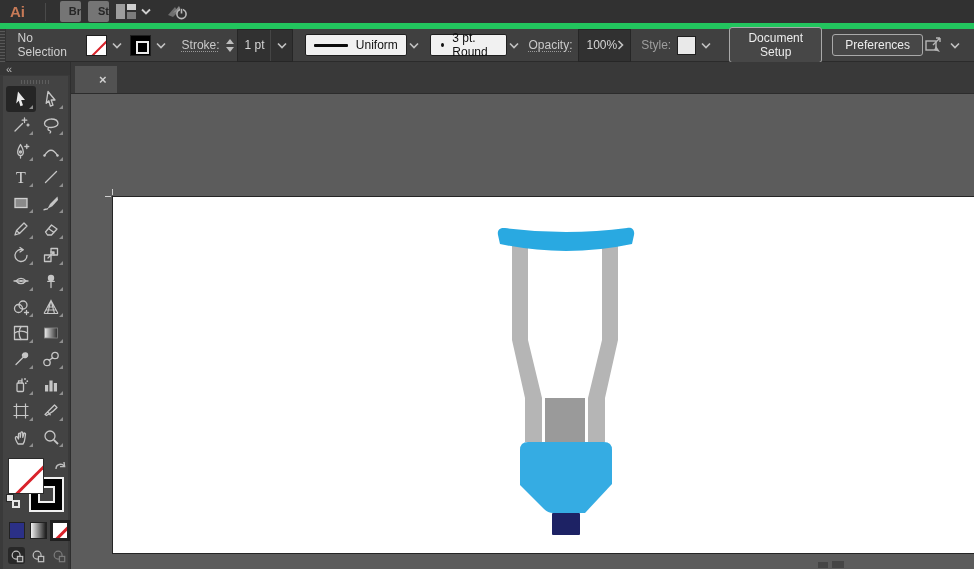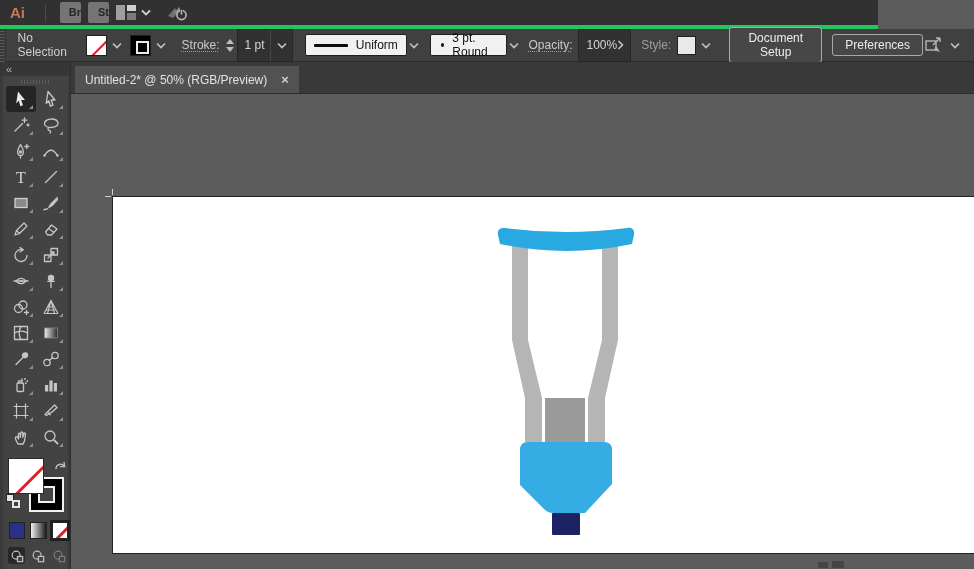--- a/index.html
+++ b/index.html
@@ -1,20 +1,20 @@
 <!DOCTYPE html>
 <html><head>
 <meta charset="utf-8">
 <style>
   * { box-sizing: border-box; margin: 0; padding: 0; }
   html,body { width:974px; height:569px; overflow:hidden; }
   body { font-family:"Liberation Sans", sans-serif; background:#5c5c5c; position:relative; -webkit-font-smoothing:antialiased; }
 
   
-  #menubar { position:absolute; left:0; top:0; width:878px; height:29px; background:#313131; display:flex; align-items:center; border-bottom:4px solid #22c55e; }
+  #menubar { position:absolute; left:0; top:0; width:974px; height:29px; background:#313131; display:flex; align-items:center; border-bottom:6px solid #22c55e; }
   #ai-logo { color:#c77a57; font-weight:bold; font-size:15px; margin:0 14px 0 10px; letter-spacing:0; }
   #menu-items { display:flex; align-items:center; height:100%; }
   .menu-item { color:#d4d4d4; font-size:12.5px; padding:0 11px; height:100%; display:flex; align-items:center; cursor:default; }
   .mb-sep { width:1px; height:18px; background:#4a4a4a; margin:0 14px 0 6px; }
   .mb-btn { width:21px; height:21px; background:#757575; border:none; border-radius:2px; color:#262626; font-size:11px; font-weight:bold; font-family:"Liberation Sans",sans-serif; margin-right:7px; line-height:21px; text-align:right; }
   .mb-ic { display:flex; align-items:center; margin-right:14px; }
   .chev { display:inline-block; margin-left:5px; }
 
   
   #controlbar { position:absolute; left:0; top:29px; width:974px; height:33px; background:#404040; border-bottom:1px solid #2b2b2b; display:flex; align-items:center; font-size:12px; color:#c9c9c9; }
@@ -421,21 +421,20 @@
        <rect x="8.5" y="8.5" width="6" height="6" fill="#434343" stroke="#c0c0c0" stroke-width="1.4"></rect>
      </svg>
    </button>
       </div>
   </div>
 </div>
 
 <div id="main">
   <div id="tabbar">
     <div id="doc-tab">
-      <span>Untitled-2* @ 50% (RGB/Preview)</span>
       <span id="tab-close">×</span>
     </div>
   </div>
   <div id="canvas">
     <div id="artboard">
       <span class="cropmark" id="cm-top"></span>
       <span class="cropmark" id="cm-left"></span>
       <svg id="crutch" width="142" height="315" viewBox="0 0 142 315">
         <rect x="50" y="176" width="40" height="46" style="fill: rgb(154, 154, 154);"></rect>
         <path d="M17 20 H33 V118 L47 176 V220 H30 V176 L17 118 Z" style="fill: rgb(181, 181, 181);"></path>

